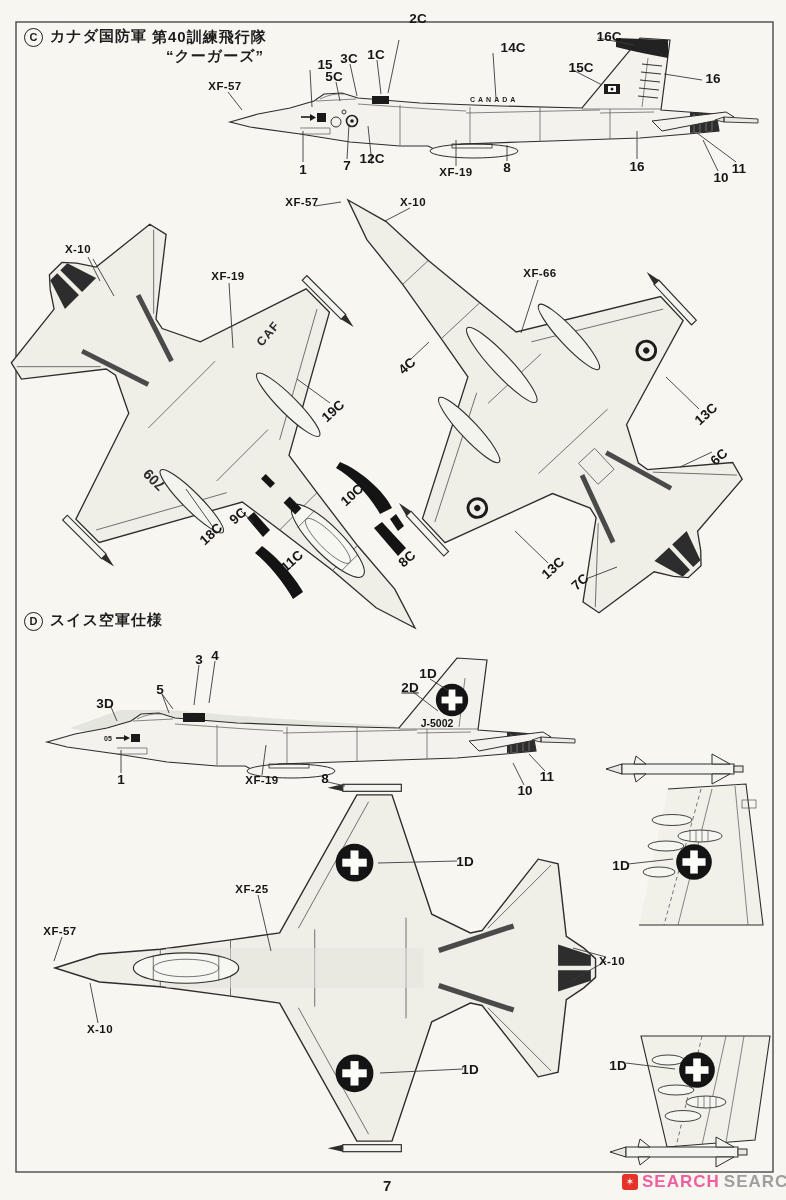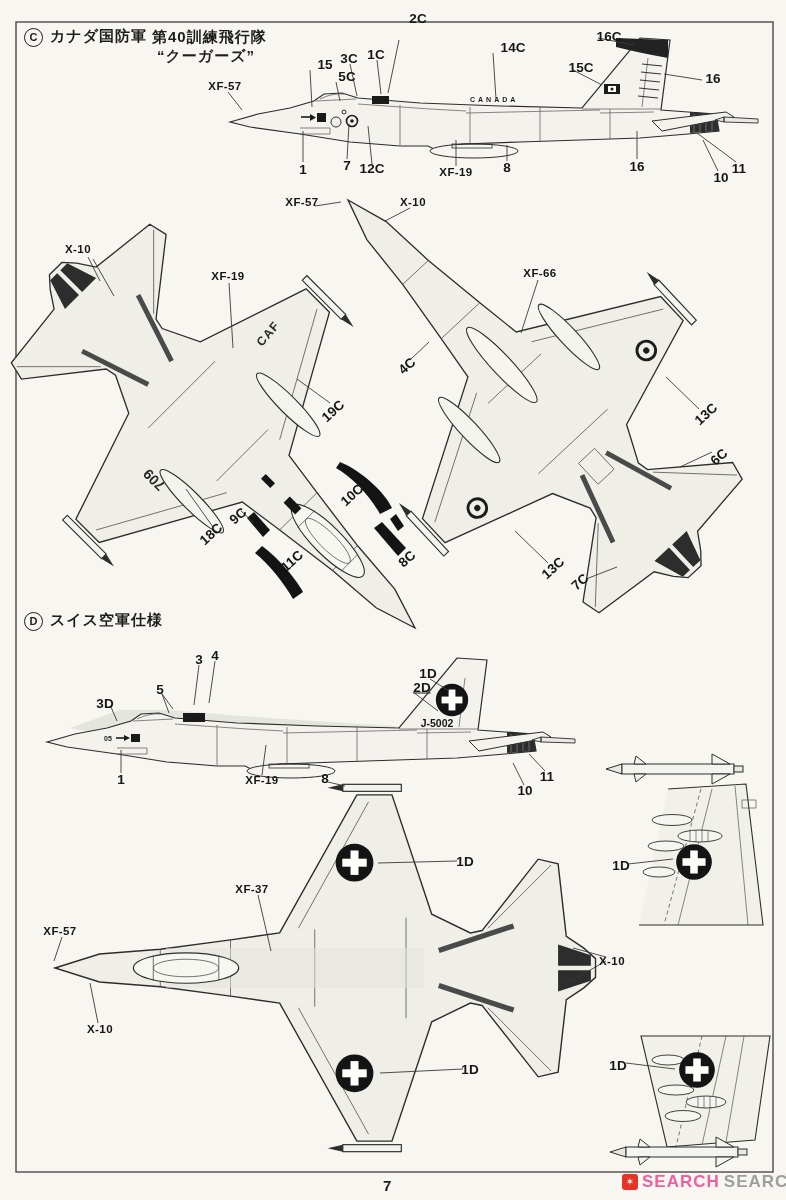--- a/index.html
+++ b/index.html
@@ -4,21 +4,21 @@
 <style>
   html,body{margin:0;padding:0;background:#e9e9e6;}
   .page{position:relative;width:786px;height:1200px;background:#f7f6f1;overflow:hidden;
         font-family:"Liberation Sans","DejaVu Sans",sans-serif;color:#1d1d1d;}
   svg{position:absolute;left:0;top:0;}
   .hdr{position:absolute;display:flex;align-items:flex-start;gap:7px;}
   .marker{display:inline-block;width:17px;height:17px;border:1.6px solid #1d1d1d;border-radius:50%;
           font-size:11px;font-weight:700;line-height:17px;text-align:center;flex:0 0 auto;margin-top:1px;}
   .hdr .t{font-size:15px;font-weight:700;letter-spacing:1px;white-space:nowrap;text-align:right;}
   .sub{position:absolute;font-size:15px;font-weight:700;letter-spacing:1px;line-height:19px;white-space:nowrap;}
-  .sub .l2{margin-left:5px;}
+  .sub .l2{margin-left:14px;}
   #callout-layer{position:absolute;left:0;top:0;width:786px;height:1200px;pointer-events:none;}
   .callout{position:absolute;transform:translate(-50%,-50%);white-space:nowrap;color:#161616;}
   .callout.num{font-size:13.5px;font-weight:700;}
   .callout.code{font-size:11.5px;font-weight:600;letter-spacing:.4px;}
   .callout.tiny{font-size:7px;font-weight:600;}
   .footer-num{position:absolute;font-size:15px;font-weight:700;}
   .watermark{position:absolute;display:flex;align-items:center;gap:4px;}
   .wm-icon{width:16px;height:16px;border-radius:3px;display:inline-block;text-align:center;
            font-size:10px;line-height:16px;color:#fff;font-weight:700;}
   .wm-1{font-size:17px;font-weight:800;letter-spacing:1px;}
@@ -184,31 +184,31 @@
   <div class="l2">“クーガーズ”</div>
 </div>
 <div class="hdr" style="left:24px;top:611px;">
   <span class="marker">D</span>
   <span class="t">スイス空軍仕様</span>
 </div>
 
 <div id="callout-layer">
       <span class="callout code" style="left: 225px; top: 86px;">XF-57</span>
       <span class="callout num" style="left: 309px; top: 64px; margin-left: 16px;">15</span>
-      <span class="callout num" style="left: 347px; top: 76px;">5C</span>
+      <span class="callout num" style="left: 334px; top: 76px;">5C</span>
       <span class="callout num" style="left: 349px; top: 58px;">3C</span>
       <span class="callout num" style="left: 376px; top: 54px;">1C</span>
       <span class="callout num" style="left: 400px; top: 18px; margin-left: 18px;">2C</span>
       <span class="callout num" style="left: 513px; top: 47px;">14C</span>
       <span class="callout num" style="left: 609px; top: 36px;">16C</span>
       <span class="callout num" style="left: 581px; top: 67px;">15C</span>
       <span class="callout num" style="left: 713px; top: 78px;">16</span>
       <span class="callout num" style="left: 303px; top: 169px;">1</span>
       <span class="callout num" style="left: 347px; top: 165px;">7</span>
-      <span class="callout num" style="left: 372px; top: 168px;">12C</span>
+      <span class="callout num" style="left: 372px; top: 158px;">12C</span>
       <span class="callout code" style="left: 456px; top: 172px;">XF-19</span>
       <span class="callout num" style="left: 507px; top: 167px;">8</span>
       <span class="callout num" style="left: 637px; top: 166px;">16</span>
       <span class="callout num" style="left: 721px; top: 177px;">10</span>
       <span class="callout num" style="left: 739px; top: 168px;">11</span>
       <span class="callout code" style="left: 78px; top: 249px;">X-10</span>
       <span class="callout code" style="left: 228px; top: 276px;">XF-19</span>
       <span class="callout num" style="left: 333px; top: 411px; transform: translate(-50%, -50%) rotate(-42deg);">19C</span>
       <span class="callout num" style="left: 238px; top: 516px; transform: translate(-50%, -50%) rotate(-42deg);">9C</span>
       <span class="callout num" style="left: 211px; top: 534px; transform: translate(-50%, -50%) rotate(-42deg);">18C</span>
@@ -221,28 +221,28 @@
       <span class="callout num" style="left: 407px; top: 366px; transform: translate(-50%, -50%) rotate(-42deg);">4C</span>
       <span class="callout num" style="left: 706px; top: 414px; transform: translate(-50%, -50%) rotate(-42deg);">13C</span>
       <span class="callout num" style="left: 719px; top: 457px; transform: translate(-50%, -50%) rotate(-42deg);">6C</span>
       <span class="callout num" style="left: 553px; top: 568px; transform: translate(-50%, -50%) rotate(-42deg);">13C</span>
       <span class="callout num" style="left: 580px; top: 582px; transform: translate(-50%, -50%) rotate(-42deg);">7C</span>
       <span class="callout num" style="left: 199px; top: 659px;">3</span>
       <span class="callout num" style="left: 215px; top: 655px;">4</span>
       <span class="callout num" style="left: 160px; top: 689px;">5</span>
       <span class="callout num" style="left: 105px; top: 703px;">3D</span>
       <span class="callout num" style="left: 428px; top: 673px;">1D</span>
-      <span class="callout num" style="left: 422px; top: 687px; text-decoration: underline;">2D</span>
+      <span class="callout num" style="left: 410px; top: 687px; text-decoration: underline;">2D</span>
       <span class="callout tiny" style="left: 108px; top: 738px;">05</span>
       <span class="callout num" style="left: 121px; top: 779px;">1</span>
       <span class="callout code" style="left: 262px; top: 780px;">XF-19</span>
       <span class="callout num" style="left: 325px; top: 778px;">8</span>
       <span class="callout num" style="left: 525px; top: 790px;">10</span>
       <span class="callout num" style="left: 547px; top: 776px;">11</span>
-      <span class="callout code" style="left: 252px; top: 889px;">XF-37</span>
+      <span class="callout code" style="left: 252px; top: 889px;">XF-25</span>
       <span class="callout code" style="left: 60px; top: 931px;">XF-57</span>
       <span class="callout code" style="left: 100px; top: 1029px;">X-10</span>
       <span class="callout num" style="left: 465px; top: 861px;">1D</span>
       <span class="callout code" style="left: 612px; top: 961px;">X-10</span>
       <span class="callout num" style="left: 470px; top: 1069px;">1D</span>
       <span class="callout num" style="left: 621px; top: 865px;">1D</span>
       <span class="callout num" style="left: 618px; top: 1065px;">1D</span>
     </div>
 
 <div class="footer-num" style="left:383px;top:1177px;">7</div>

